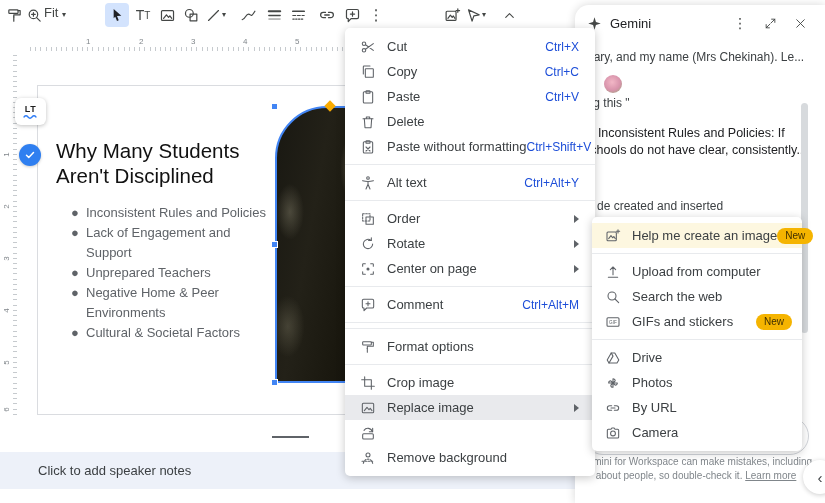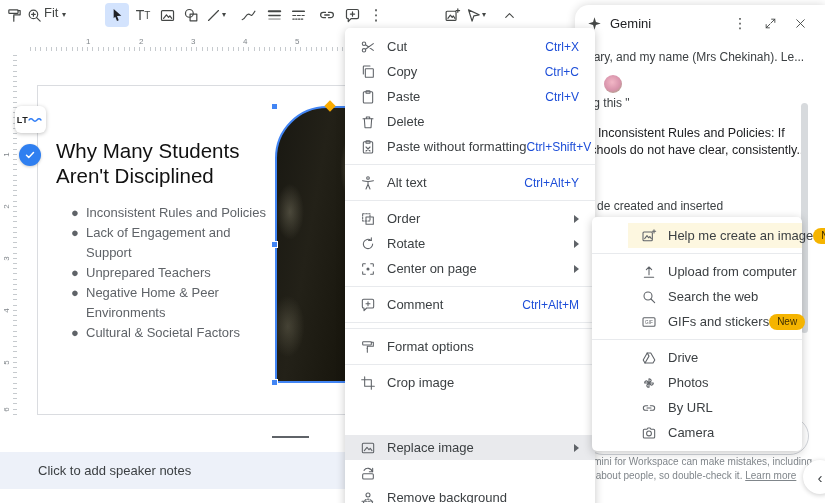--- a/index.html
+++ b/index.html
@@ -39,47 +39,47 @@
     background:
       radial-gradient(ellipse 30px 60px at 78% 22%, rgba(214,206,170,.55), transparent 70%),
       radial-gradient(ellipse 26px 70px at 88% 55%, rgba(190,182,150,.4), transparent 70%),
       radial-gradient(ellipse 20px 40px at 12% 38%, rgba(160,155,130,.35), transparent 70%),
       radial-gradient(ellipse 24px 44px at 10% 80%, rgba(150,145,120,.3), transparent 70%),
       linear-gradient(100deg, #191812 0%, #232118 35%, #1a180f 65%, #100f0b 100%); }
   .handle { position:absolute; width:7px; height:7px; background:#4285f4; border:1px solid #fff; z-index:3; }
   #rot-handle { position:absolute; width:8px; height:8px; background:#f9ab00; transform:rotate(45deg); z-index:3; }
 
   
-  #lt-badge { position:absolute; left:15px; top:106px; width:31px; height:27px; background:#fff; border-radius:6px;
-    box-shadow:0 1px 4px rgba(0,0,0,.25); z-index:4; display:flex; flex-direction:row; align-items:center; justify-content:center; }
+  #lt-badge { position:absolute; left:15px; top:98px; width:31px; height:27px; background:#fff; border-radius:6px;
+    box-shadow:0 1px 4px rgba(0,0,0,.25); z-index:4; display:flex; flex-direction:column; align-items:center; justify-content:center; }
   #lt-badge .lt { font-size:9px; font-weight:800; color:#1f1f1f; letter-spacing:.5px; }
   #lt-check { position:absolute; left:19px; top:144px; width:22px; height:22px; border-radius:50%; background:#2f7ff0;
     display:flex; align-items:center; justify-content:center; z-index:4; box-shadow:0 1px 3px rgba(0,0,0,.2); }
 
   
   #drag-handle { position:absolute; left:272px; top:436px; width:37px; height:2px; background:#5f6368; z-index:1; }
   #notes { position:absolute; left:0; top:452px; width:825px; height:37px; background:#edf1f9; z-index:1;
     display:flex; align-items:center; padding-left:38px; font-size:13px; color:#3c4043; }
 
   
   #ctx { position:absolute; left:345px; top:28px; width:250px; background:#fff; border-radius:5px;
     box-shadow:0 2px 10px rgba(0,0,0,.22); padding:6px 0; z-index:20; }
   .mrow { height:25px; display:flex; align-items:center; padding:0 16px 0 14px; }
-  .mrow.hl { background:#e9eaed;margin-top:40px; }
+  .mrow.hl { background:#e9eaed; }
   .mico { width:18px; height:18px; flex:0 0 18px; margin-right:10px; display:flex; align-items:center; justify-content:center; }
   .mico svg { stroke:#5f6368; fill:none; stroke-width:1.6; stroke-linecap:round; stroke-linejoin:round; }
   .mlabel { font-size:13px; color:#3c4043; flex:1; white-space:nowrap; }
   .mshort { font-size:12px; color:#1d4ed8; white-space:nowrap; }
   .marrow { width:0; height:0; border-left:5px solid #5f6368; border-top:4px solid transparent; border-bottom:4px solid transparent; }
   .mdiv { height:1px; background:#e8eaed; margin:5px 0; }
 
   
   #sub { position:absolute; left:592px; top:217px; width:210px; background:#fff; border-radius:5px;
     box-shadow:0 2px 10px rgba(0,0,0,.22); padding:6px 0; z-index:25; }
-  #sub .mrow { padding:0 10px 0 12px;margin-left:36px; }
+  #sub .mrow { padding:0 10px 0 12px; }
   #sub .mrow.cream { background:#fdf7e0; }
   .badge { background:#f5b400; color:#402f00; font-size:10px; font-weight:400; border-radius:9px; padding:2.5px 8px; }
 
   
   #panel { position:absolute; left:575px; top:5px; width:250px; height:498px; background:#fff;
     border-top-left-radius:14px; box-shadow:0 0 10px rgba(0,0,0,.16); z-index:10; }
   #panel-header { position:absolute; left:0; top:0; width:100%; height:36px; display:flex; align-items:center; padding:0 12px; }
   #panel-title { font-size:13px; color:#202124; margin-left:8px; flex:1; }
   .ph-btn { width:26px; height:26px; display:flex; align-items:center; justify-content:center; margin-left:4px; }
   .ph-btn svg { stroke:#444746; fill:none; stroke-width:1.7; stroke-linecap:round; }

